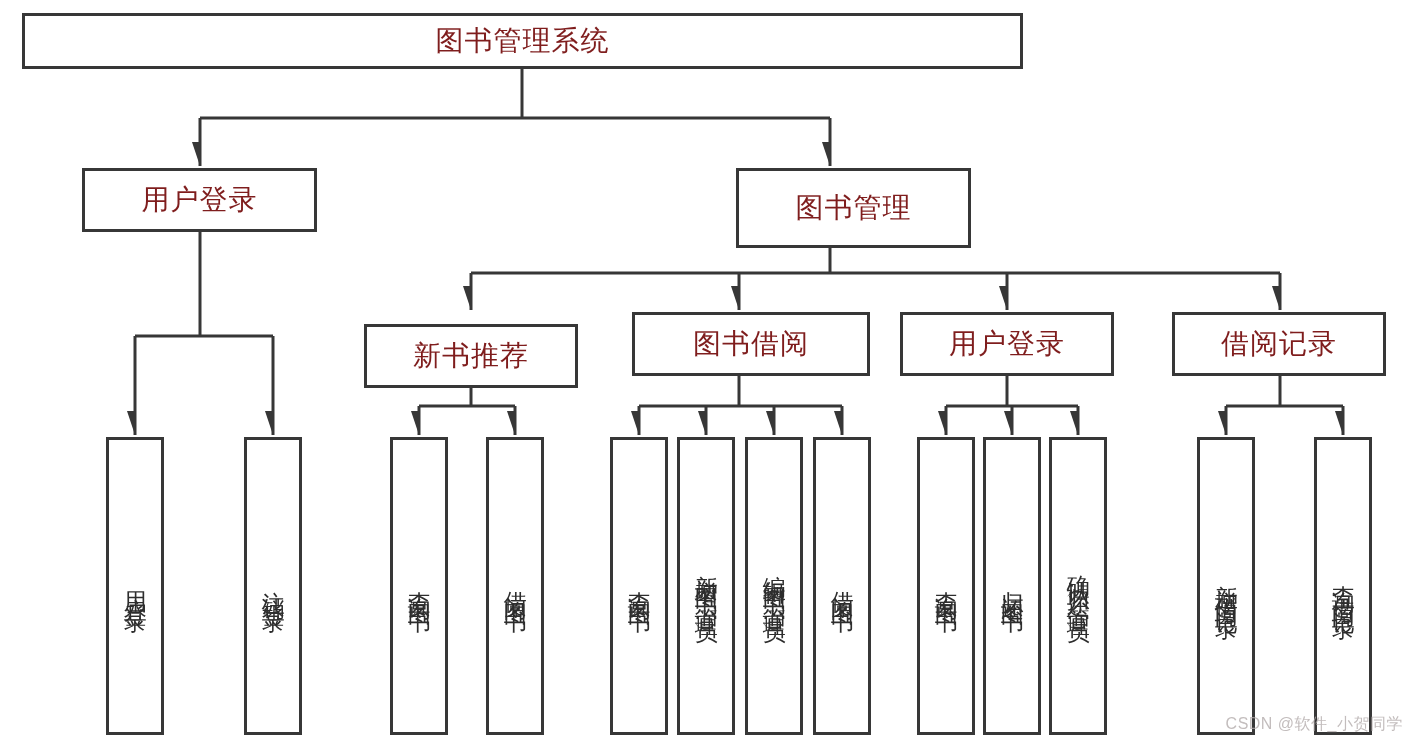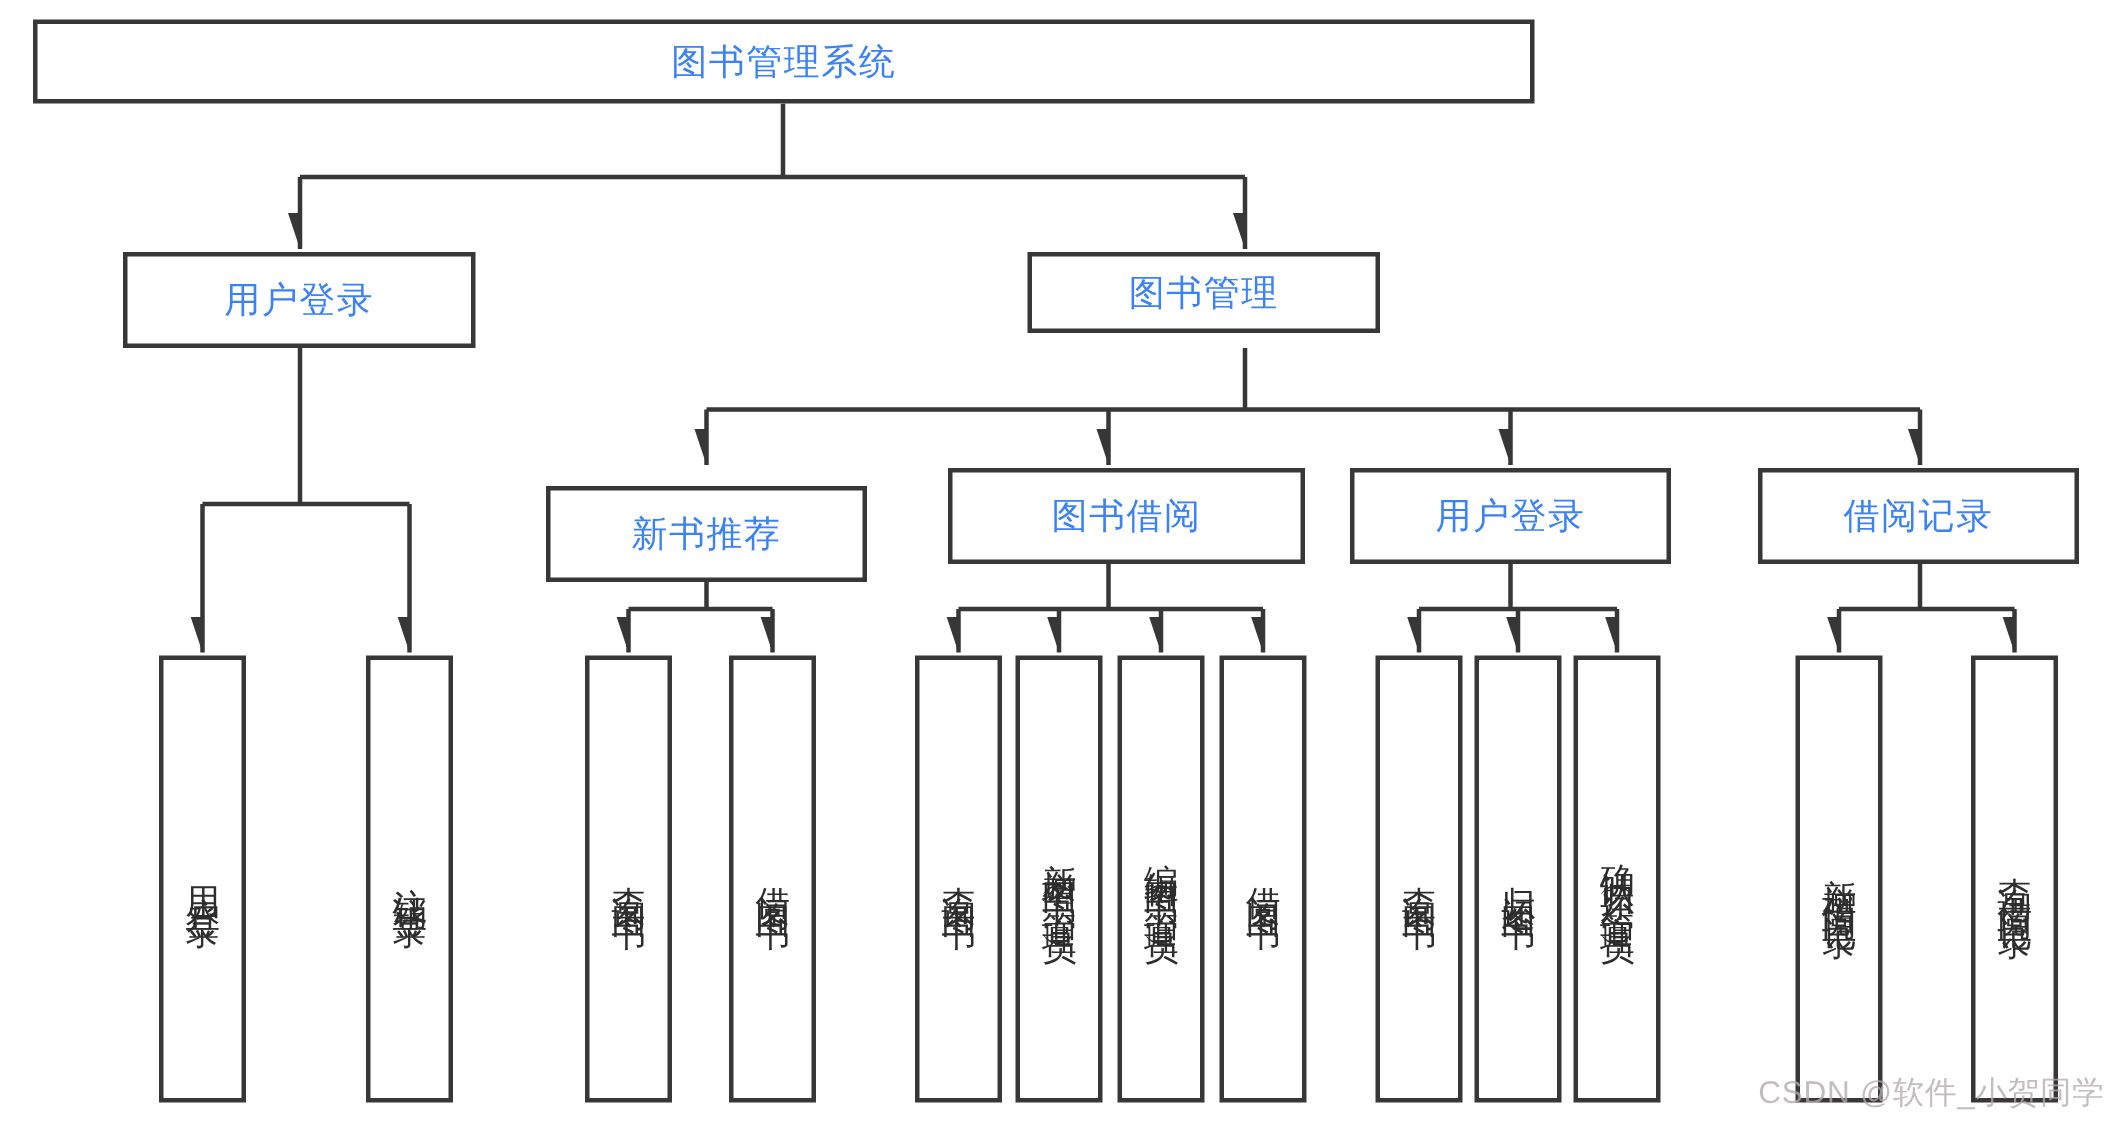--- a/index.html
+++ b/index.html
@@ -21,40 +21,40 @@
     position: absolute;
     box-sizing: border-box;
     background: #ffffff;
     border: 3px solid #373737;
     z-index: 2;
     display: flex;
     align-items: center;
     justify-content: center;
   }
   .box .hlabel {
-    font-size: 24px;
-    color: #3b82f6;
+    font-size: 28px;
+    color: #7f1d1d;
     letter-spacing: 1px;
     white-space: nowrap;
   }
   .box .vlabel {
     writing-mode: vertical-rl;
     text-orientation: mixed;
     font-size: 23px;
     letter-spacing: 6.5px;
     line-height: 1.1;
     color: #2d2d2d;
     white-space: nowrap;
   }
   #watermark {
     position: absolute;
     right: 2px;
     top: 714px;
     z-index: 5;
-    font-size: 21px;
+    font-size: 16px;
     color: rgba(178, 170, 170, 0.78);
     letter-spacing: 0.5px;
     white-space: nowrap;
   }
   .stroke-line {
     stroke: #373737;
     stroke-width: 3;
     fill: none;
   }
 </style>
@@ -118,21 +118,21 @@
     </g>
   </svg>
 
   <div class="box" style="left:22px;top:13px;width:1001px;height:56px">
     <span class="hlabel">图书管理系统</span>
   </div>
 
   <div class="box" style="left:82px;top:168px;width:235px;height:64px">
     <span class="hlabel">用户登录</span>
   </div>
-  <div class="box" style="left:685px;top:168px;width:235px;height:54px">
+  <div class="box" style="left:736px;top:168px;width:235px;height:80px">
     <span class="hlabel">图书管理</span>
   </div>
 
   <div class="box" style="left:364px;top:324px;width:214px;height:64px">
     <span class="hlabel">新书推荐</span>
   </div>
   <div class="box" style="left:632px;top:312px;width:238px;height:64px">
     <span class="hlabel">图书借阅</span>
   </div>
   <div class="box" style="left:900px;top:312px;width:214px;height:64px">

